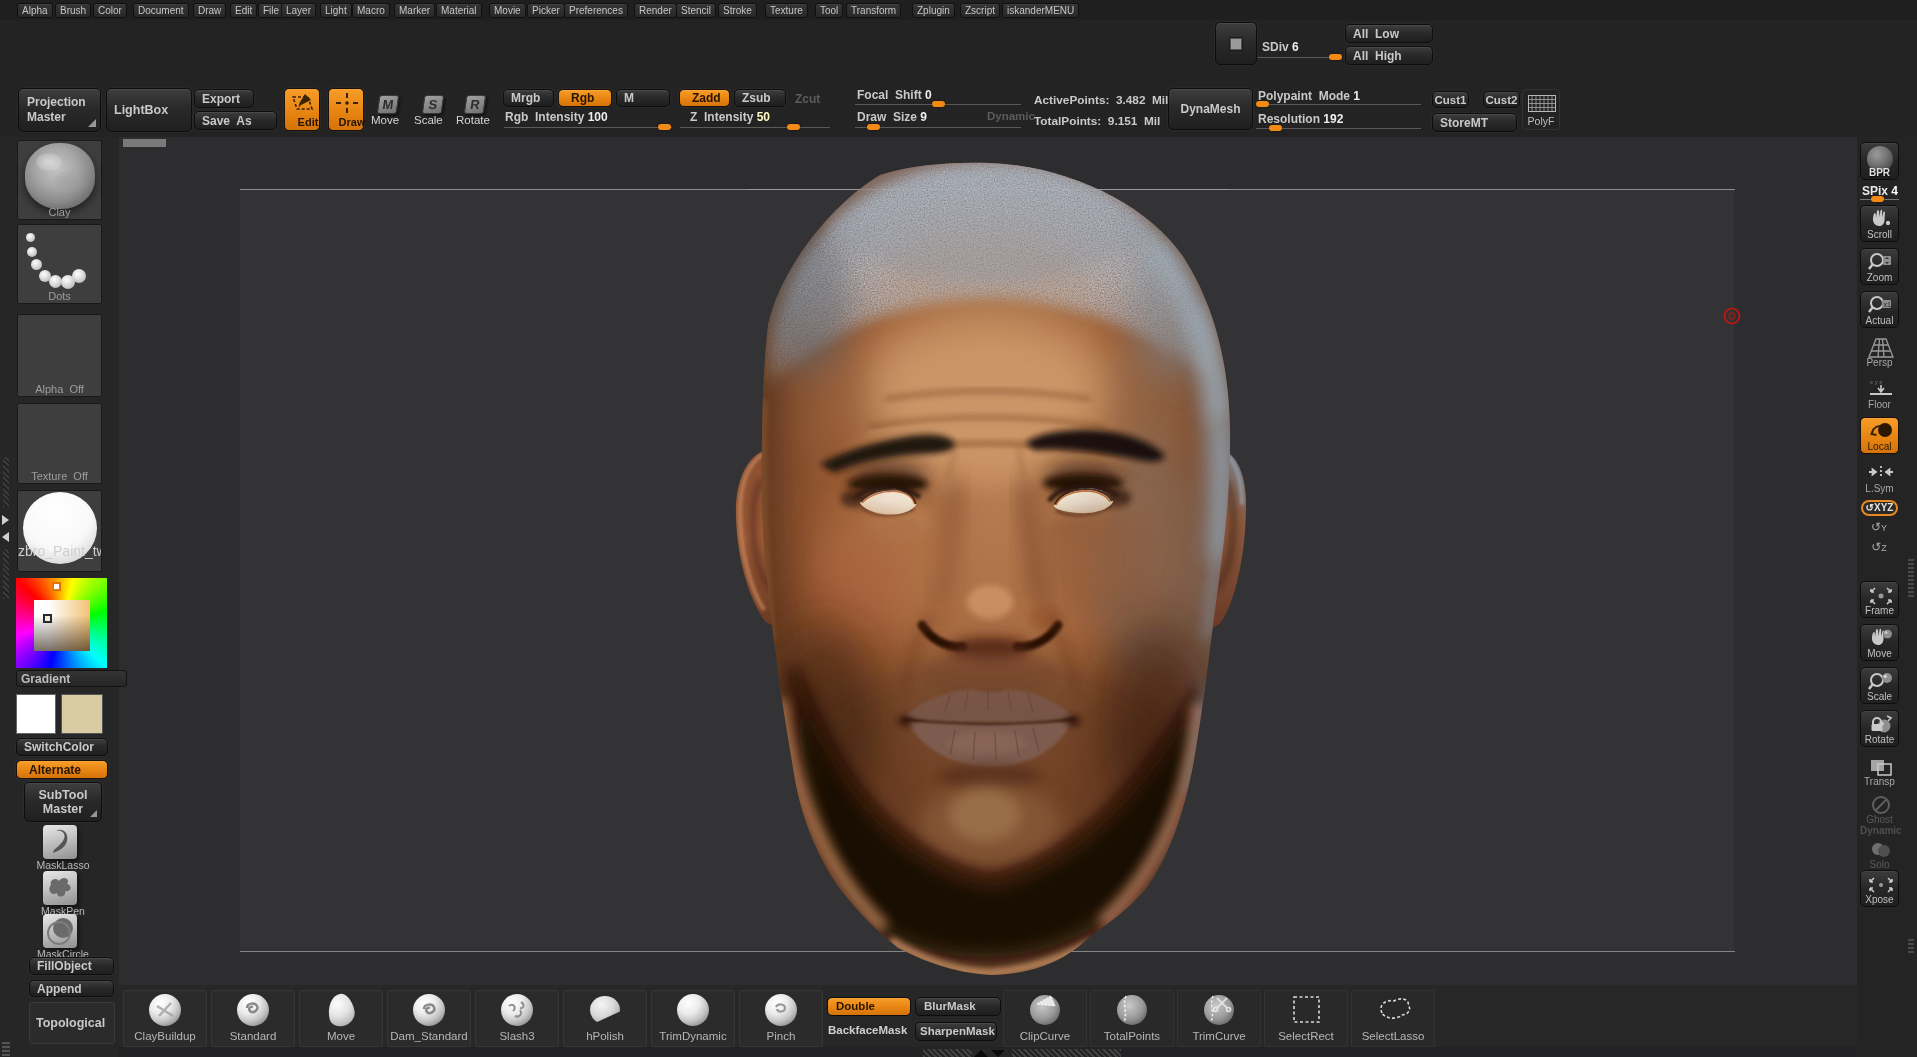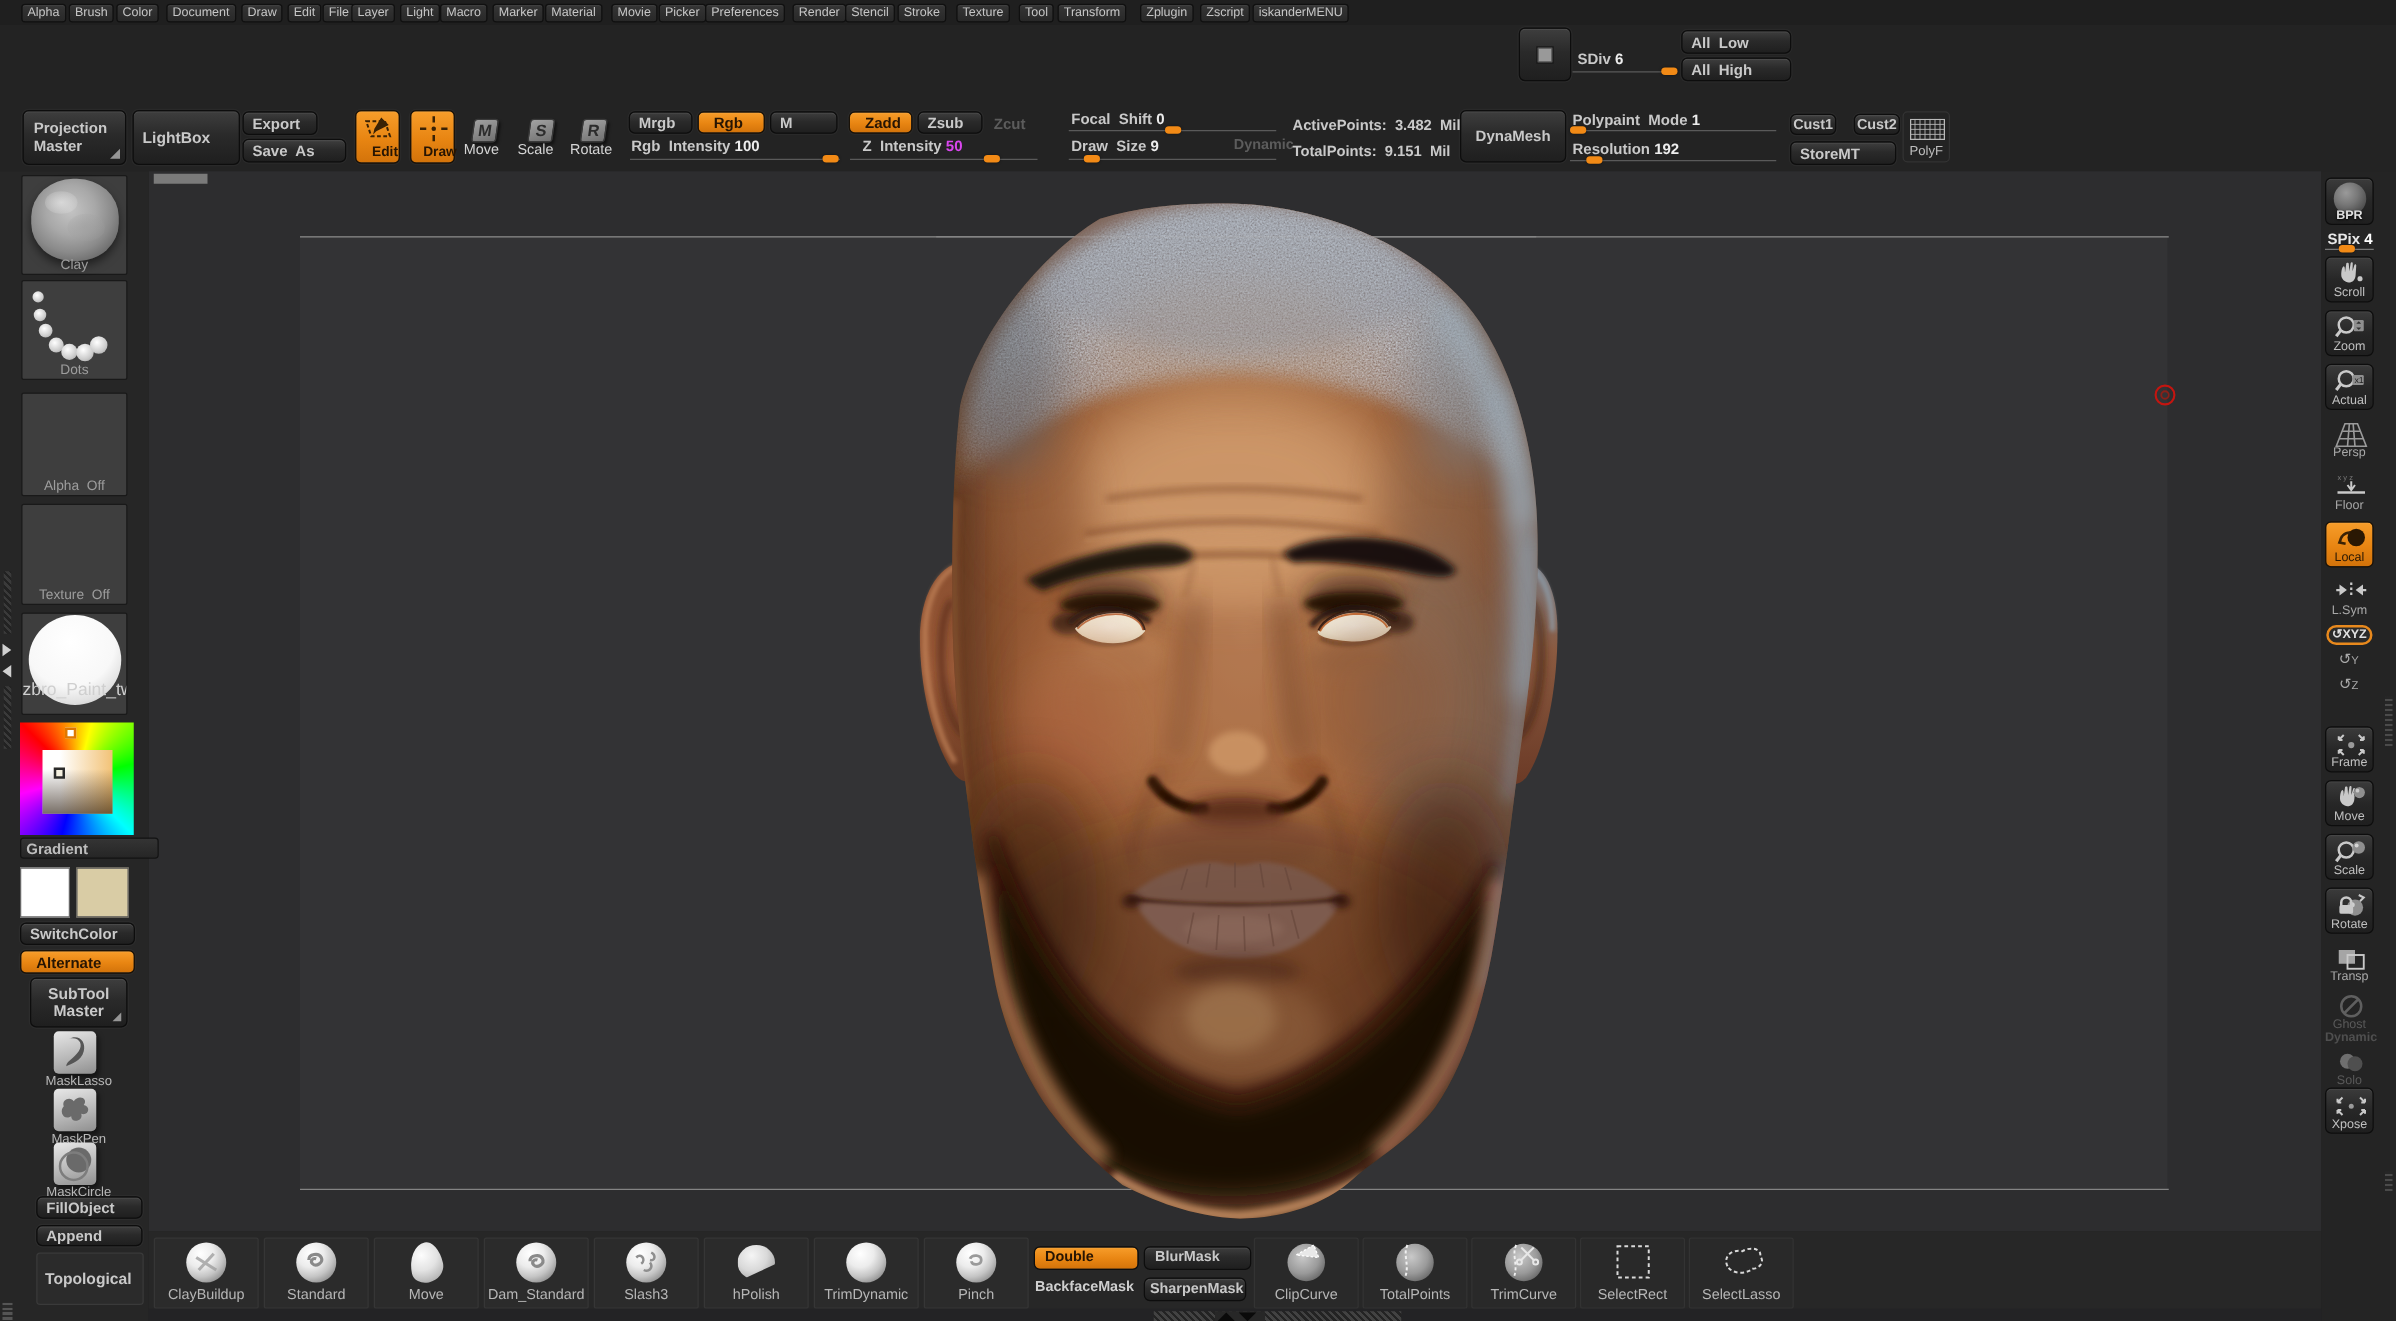--- a/index.html
+++ b/index.html
@@ -104,21 +104,21 @@
 <div class="lbl" style="left:456px;top:114px;font-size:11.5px;color:#d4d4d4;font-weight:normal">Rotate</div>
 <div class="btn left" style="left:503px;top:89px;width:51px;height:18px">Mrgb</div>
 <div class="btn orange left" style="left:558px;top:89px;width:54px;height:18px">Rgb</div>
 <div class="btn left" style="left:616px;top:89px;width:54px;height:18px">M</div>
 <div class="lbl" style="left:505px;top:110px">Rgb&nbsp; Intensity <span style="color:#ededed">100</span></div>
 <div class="sline" style="left:504px;top:127px;width:168px"></div>
 <div class="shandle" style="left:658px;top:124px"></div>
 <div class="btn orange left" style="left:679px;top:89px;width:51px;height:18px">Zadd</div>
 <div class="btn left" style="left:734px;top:89px;width:52px;height:18px">Zsub</div>
 <div class="lbl dim" style="left:795px;top:92px">Zcut</div>
-<div class="lbl" style="left:690px;top:110px">Z&nbsp; Intensity <span style="color:#d946ef">50</span></div>
+<div class="lbl" style="left:690px;top:110px">Z&nbsp; Intensity <span style="color:#fef9c3">50</span></div>
 <div class="sline" style="left:680px;top:127px;width:150px"></div>
 <div class="shandle" style="left:787px;top:124px"></div>
 <div class="lbl" style="left:857px;top:88px">Focal&nbsp; Shift <span style="color:#ededed">0</span></div>
 <div class="sline" style="left:855px;top:104px;width:166px"></div>
 <div class="shandle" style="left:932px;top:101px"></div>
 <div class="lbl" style="left:857px;top:110px">Draw&nbsp; Size <span style="color:#ededed">9</span></div>
 <div class="lbl dim" style="left:987px;top:110px;font-size:11.5px">Dynamic</div>
 <div class="sline" style="left:855px;top:127px;width:166px"></div>
 <div class="shandle" style="left:867px;top:124px"></div>
 <div class="lbl" style="left:1034px;top:93px;font-size:11.8px">ActivePoints:&nbsp; 3.482&nbsp; Mil</div>

